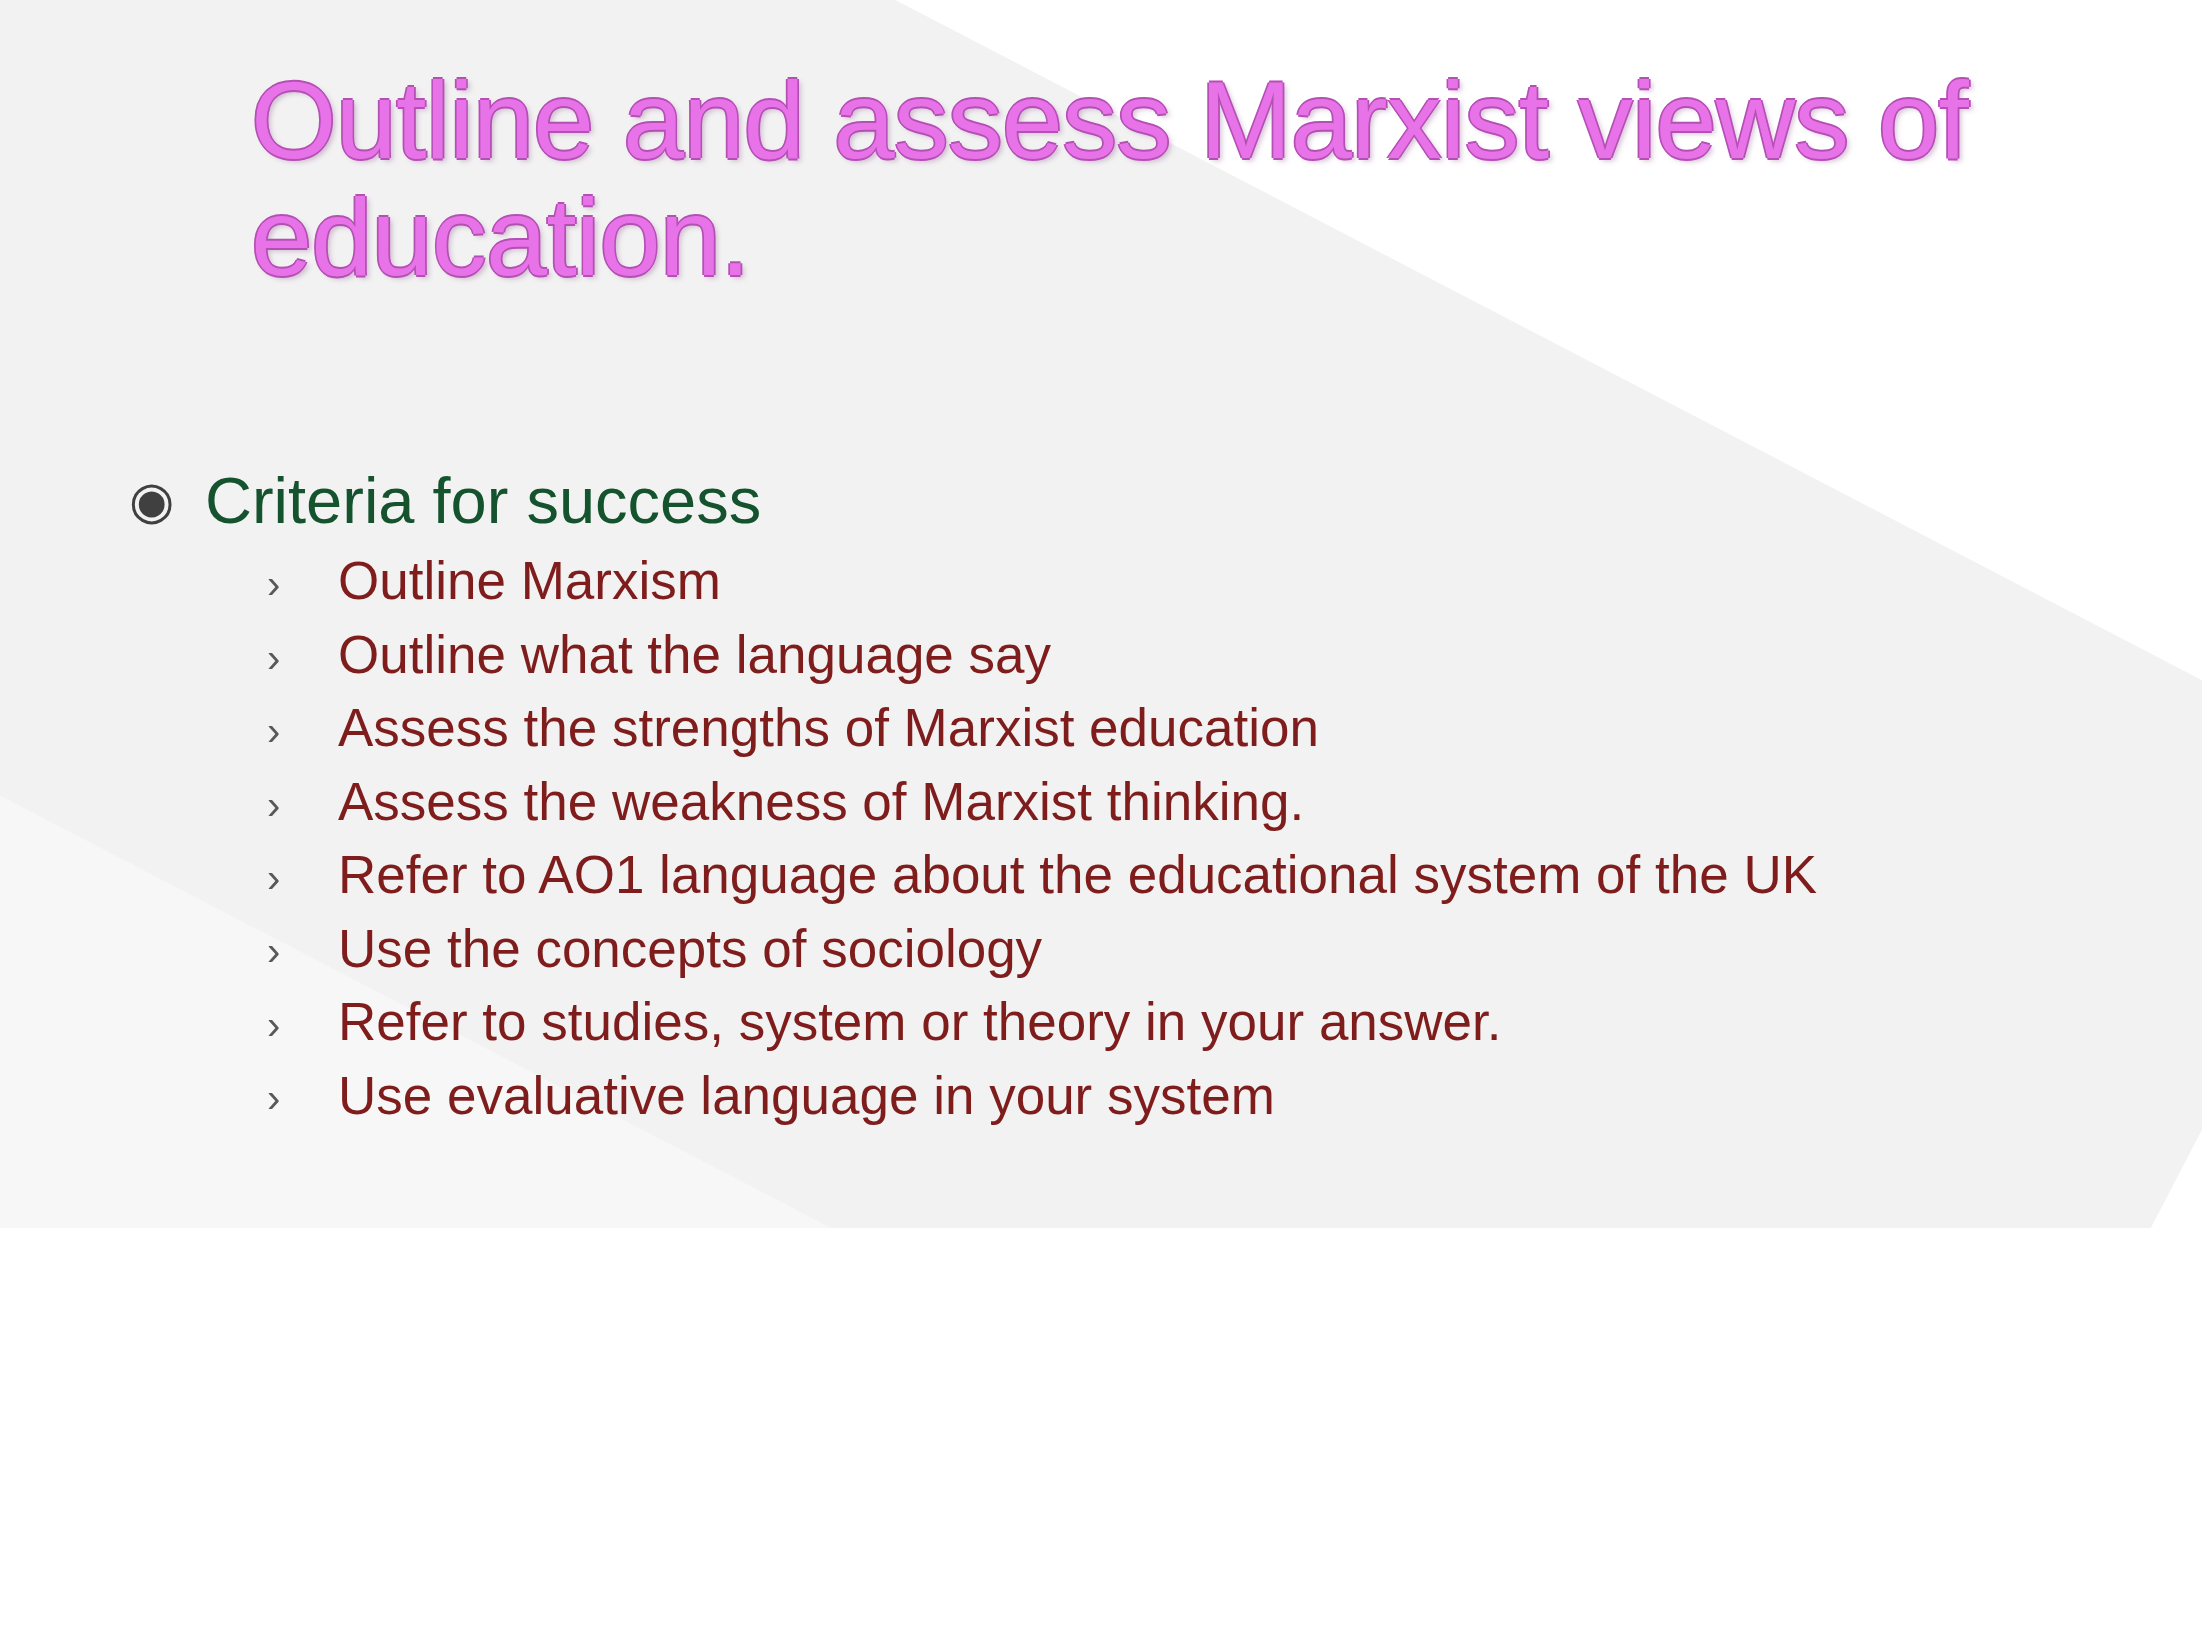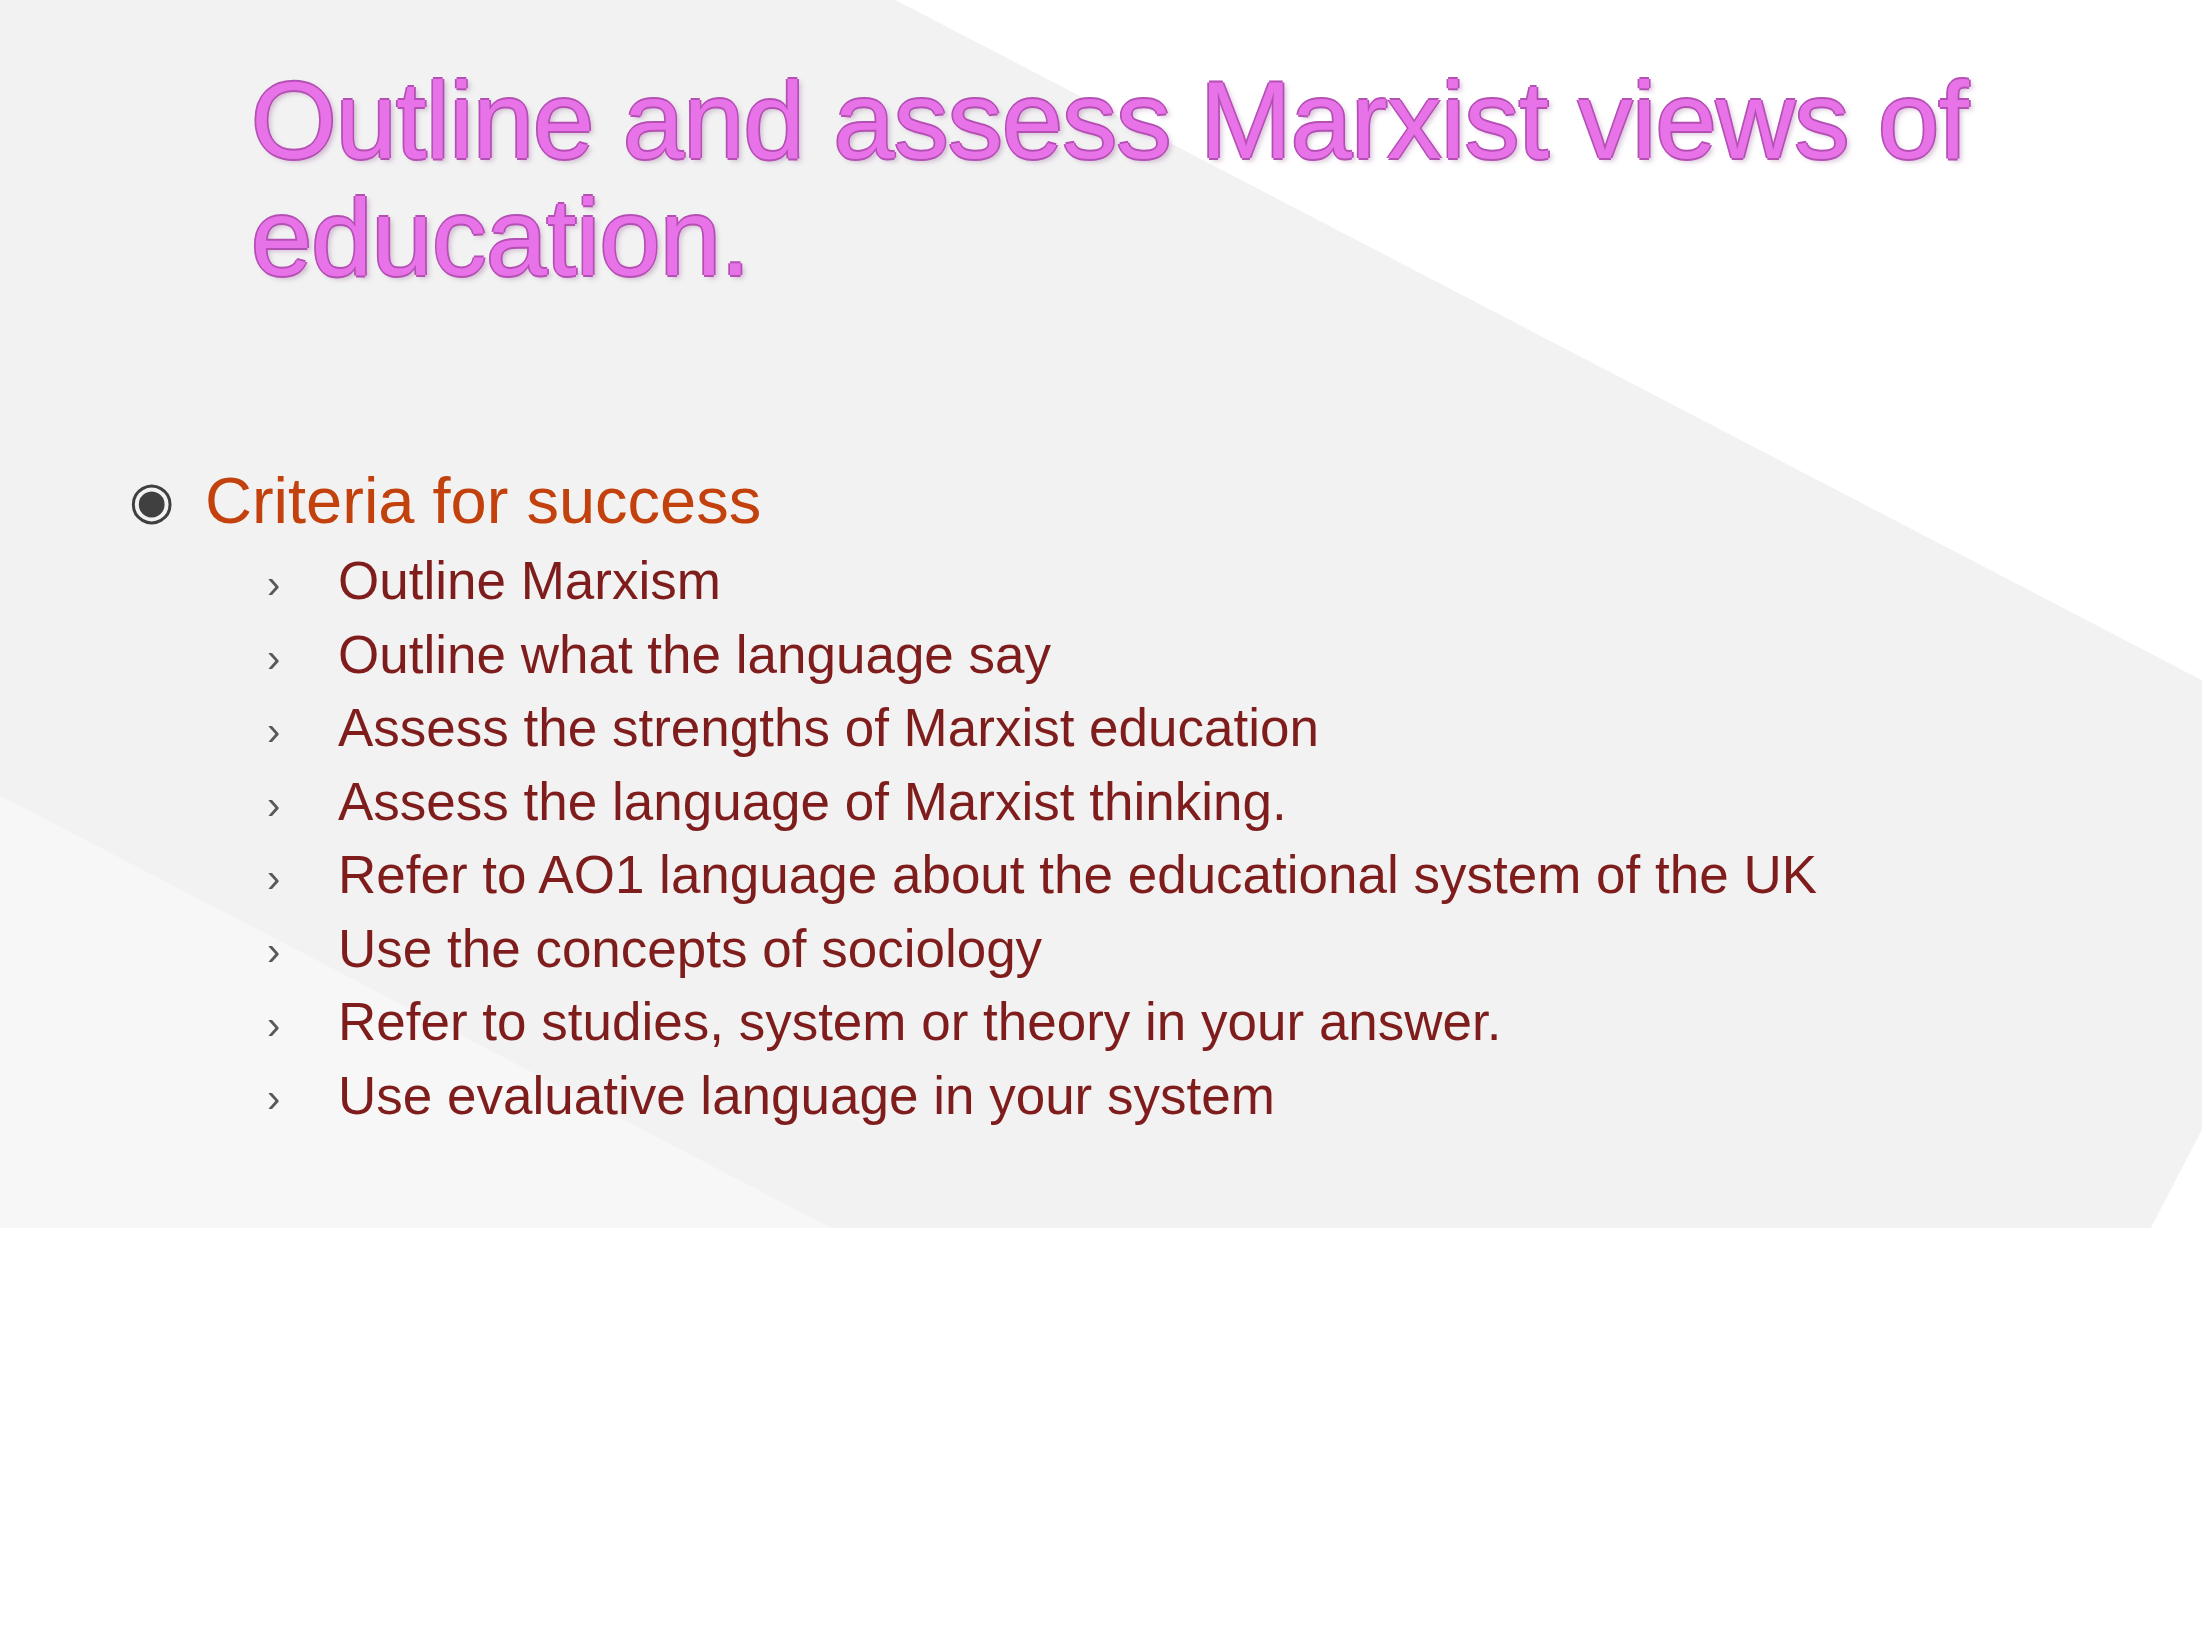--- a/index.html
+++ b/index.html
@@ -100,21 +100,21 @@
     font-size: 52px;
     line-height: 1.0;
     color: #404040;
     text-align: left;
     padding-top: 8.6px;
   }
   .level1 .text {
     flex: 1 1 auto;
     font-size: 65px;
     line-height: 1.1;
-    color: #c2410c;
+    color: #14532d;
   }
 
   .sublist {
     margin-left: 138px;
   }
   .level2 {
     display: flex;
     align-items: flex-start;
     margin-bottom: 12px;
   }
@@ -165,21 +165,21 @@
           <span class="text">Outline what the language say</span>
         </div>
 
         <div class="level2">
           <span class="bullet">›</span>
           <span class="text">Assess the strengths of Marxist education</span>
         </div>
 
         <div class="level2">
           <span class="bullet">›</span>
-          <span class="text">Assess the language of Marxist thinking.</span>
+          <span class="text">Assess the weakness of Marxist thinking.</span>
         </div>
 
         <div class="level2">
           <span class="bullet">›</span>
           <span class="text">Refer to AO1 language about the educational system of the UK</span>
         </div>
 
         <div class="level2">
           <span class="bullet">›</span>
           <span class="text">Use the concepts of sociology</span>

